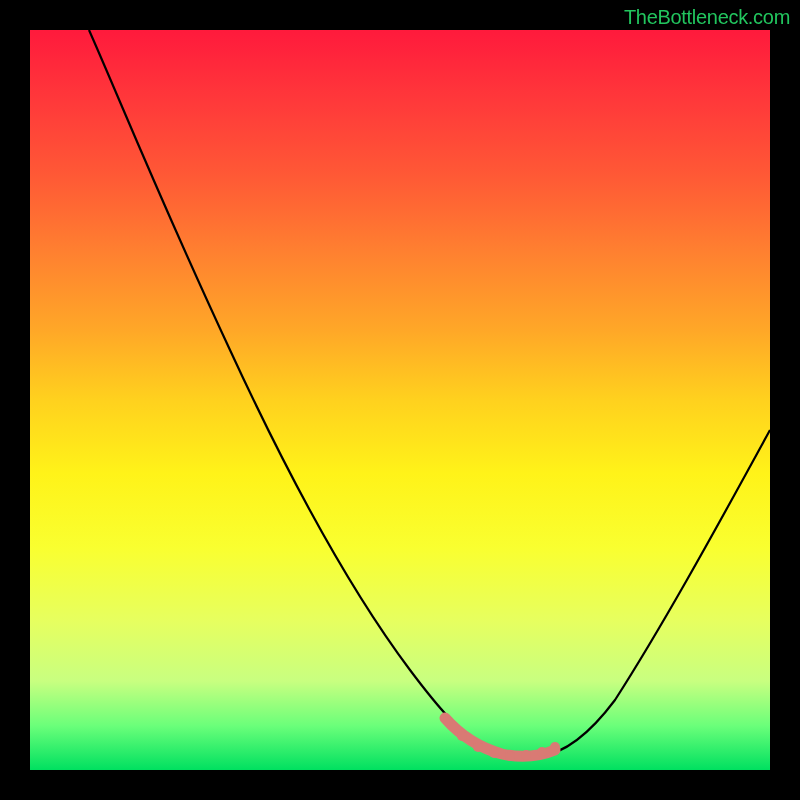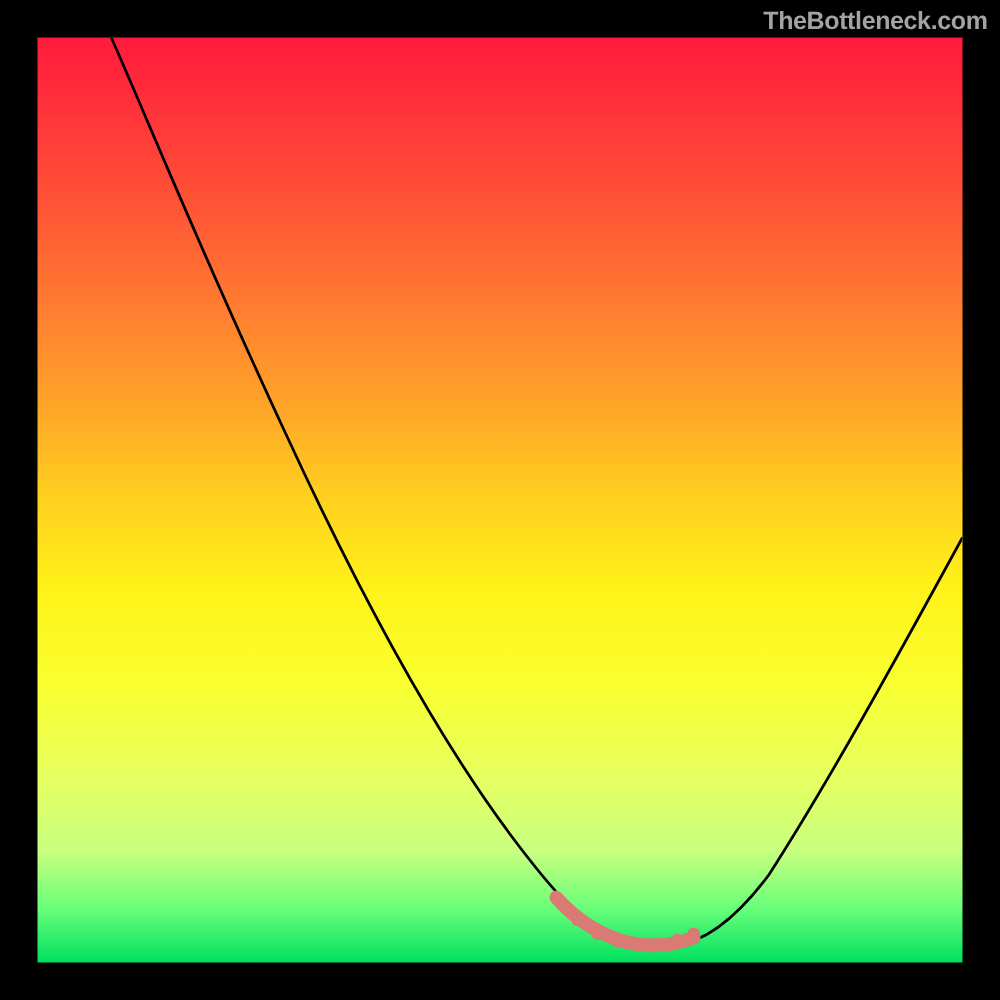--- a/index.html
+++ b/index.html
@@ -36,23 +36,23 @@
       #f9ff30 70%,
       #e6ff60 80%,
       #c8ff80 88%,
       #6bff7a 94%,
       #00e060 100%);
   }
   .watermark {
     position: absolute;
     top: 6px;
     right: 10px;
-    color: #a3a3a3;
+    color: #22c55e;
     font-size: 20px;
-    font-weight: bold;
+    font-weight: normal;
     letter-spacing: -0.3px;
   }
   svg.curve {
     position: absolute;
     top: 30px;
     left: 30px;
     width: 740px;
     height: 740px;
   }
 </style>

